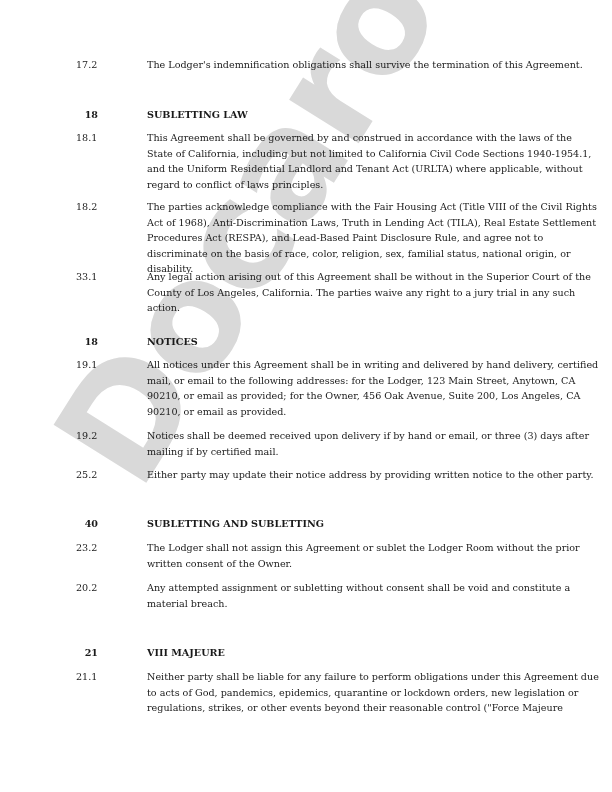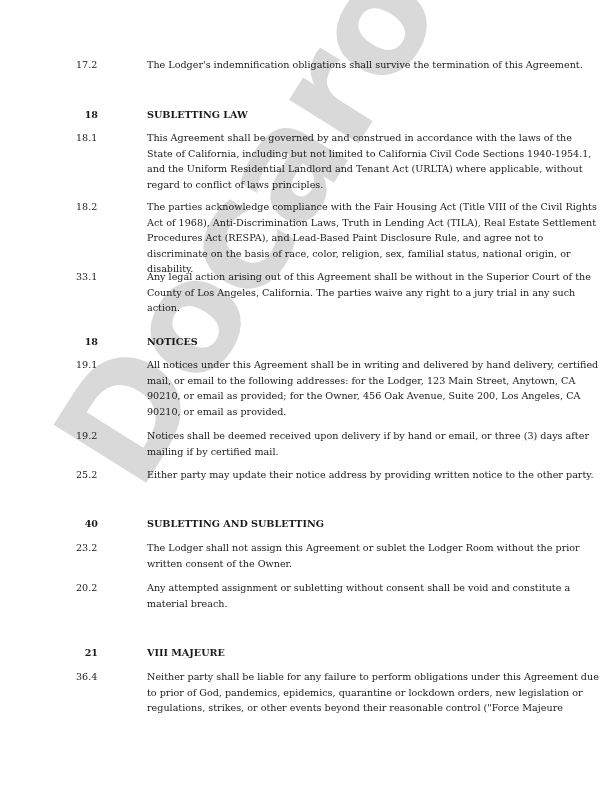--- a/index.html
+++ b/index.html
@@ -68,17 +68,17 @@
       </div>
       <div class="row" style="top: 580px;">
         <span class="num">20.2</span>
         <span class="txt">Any attempted assignment or subletting without consent shall be void and constitute a material breach.</span>
       </div>
       <div class="row head" style="top: 645px;">
         <span class="num">21</span>
         <span class="txt">VIII MAJEURE</span>
       </div>
       <div class="row" style="top: 669px;">
-        <span class="num">36.4</span>
-        <span class="txt">Neither party shall be liable for any failure to perform obligations under this Agreement due to prior of God, pandemics, epidemics, quarantine or lockdown orders, new legislation or regulations, strikes, or other events beyond their reasonable control ("Force Majeure</span>
+        <span class="num">21.1</span>
+        <span class="txt">Neither party shall be liable for any failure to perform obligations under this Agreement due to acts of God, pandemics, epidemics, quarantine or lockdown orders, new legislation or regulations, strikes, or other events beyond their reasonable control ("Force Majeure</span>
       </div>
     </div>
 </div>
 
 </body></html>

